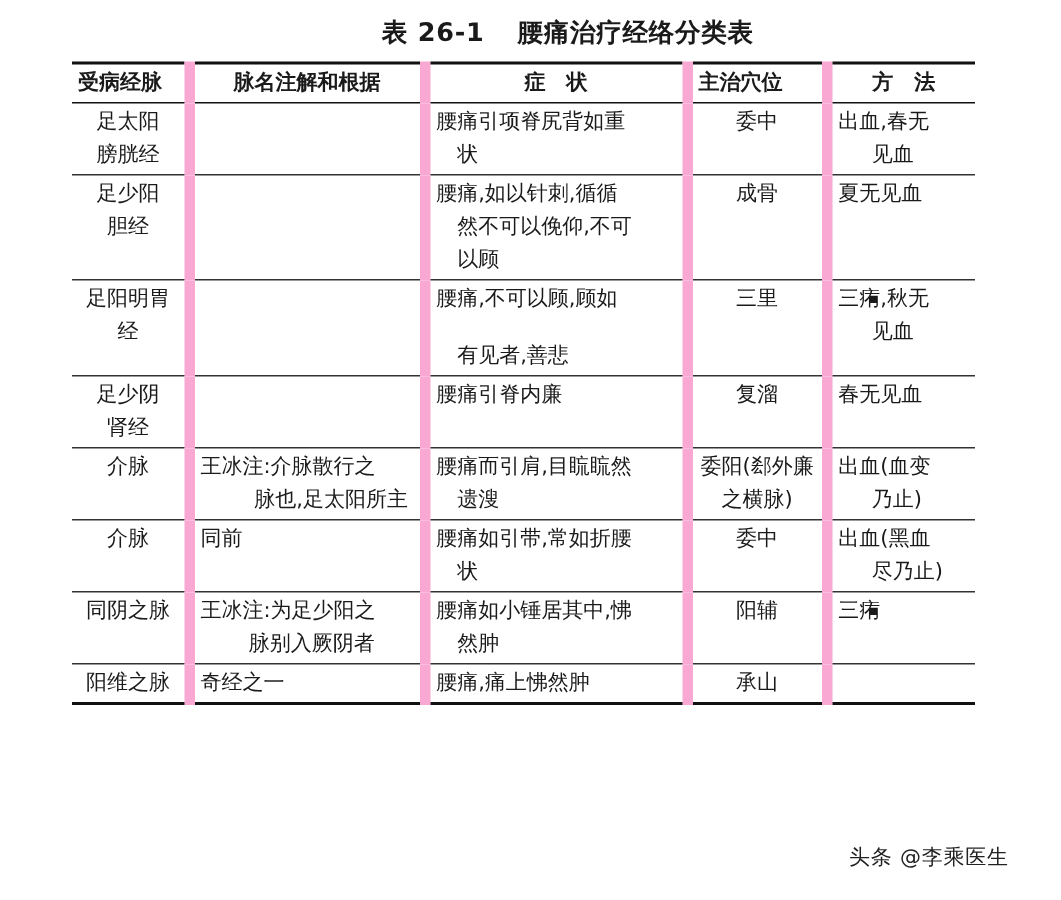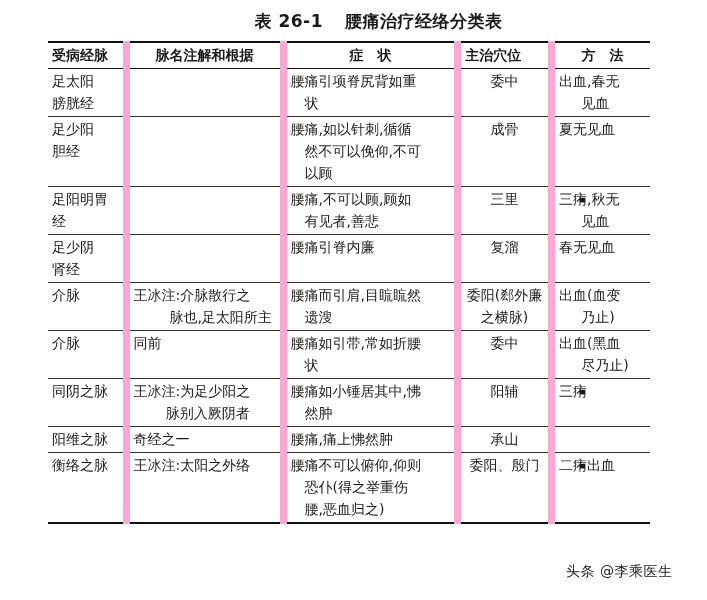--- a/index.html
+++ b/index.html
@@ -49,21 +49,21 @@
     }
     table.main th:first-child, table.main td:first-child { border-left: none; }
     table.main th:last-child, table.main td:last-child { border-right: none; }
     table.main tr:last-child td { border-bottom: 2px solid #111; }
     table.main th {
       font-weight: bold;
       font-size: 14px;
       height: 20px;
       text-align: left;
     }
-    .c-name { width: 70px; text-align: left; }
+    .c-name { width: 70px; text-align: center; }
     .c-note { width: 148px; text-align: left; }
     .c-sym  { width: 168px; text-align: left; }
     .c-pt   { width: 82px;  text-align: center; }
     .c-meth { width: 90px;  text-align: left; }
     td.c-name { font-size: 14px; }
     .wrap { display: block; }
     .watermark {
       position: absolute;
       left: 566px;
       top: 563px;
@@ -128,21 +128,21 @@
         </td>
       </tr>
       <tr>
         <td class="c-name">
           <span class="wrap">足阳明胃</span>
           <span class="wrap">经</span>
         </td>
         <td class="c-note"></td>
         <td class="c-sym">
           <span class="wrap">腰痛,不可以顾,顾如</span>
-          <span class="wrap" style="padding-left: 1em;">有见者,善悲</span>
+          <span class="wrap" style="padding-left: 1em; margin-top: 16px;">有见者,善悲</span>
         </td>
         <td class="c-pt">
           <span class="wrap">三里</span>
         </td>
         <td class="c-meth">
           <span class="wrap">三痏,秋无</span>
           <span class="wrap" style="padding-left: 1.6em;">见血</span>
         </td>
       </tr>
       <tr>
@@ -230,35 +230,16 @@
         <td class="c-sym">
           <span class="wrap">腰痛,痛上怫然肿</span>
         </td>
         <td class="c-pt">
           <span class="wrap">承山</span>
         </td>
         <td class="c-meth">
           <span class="wrap"></span>
         </td>
       </tr>
-      <tr>
-        <td class="c-name">
-          <span class="wrap">衡络之脉</span>
-        </td>
-        <td class="c-note">
-          <span class="wrap">王冰注:太阳之外络</span>
-        </td>
-        <td class="c-sym">
-          <span class="wrap">腰痛不可以俯仰,仰则</span>
-          <span class="wrap" style="padding-left: 1em;">恐仆(得之举重伤</span>
-          <span class="wrap" style="padding-left: 1em;">腰,恶血归之)</span>
-        </td>
-        <td class="c-pt">
-          <span class="wrap">委阳、殷门</span>
-        </td>
-        <td class="c-meth">
-          <span class="wrap">二痏出血</span>
-        </td>
-      </tr>
     </tbody>
 </table>
 
 <div class="watermark">头条 @李乘医生</div>
 
 </body></html>

